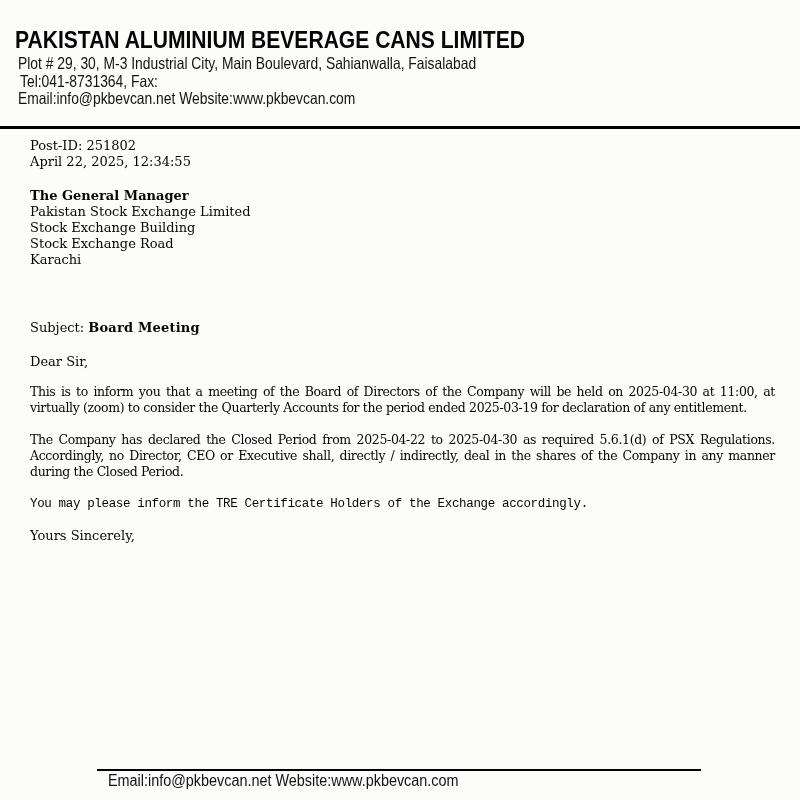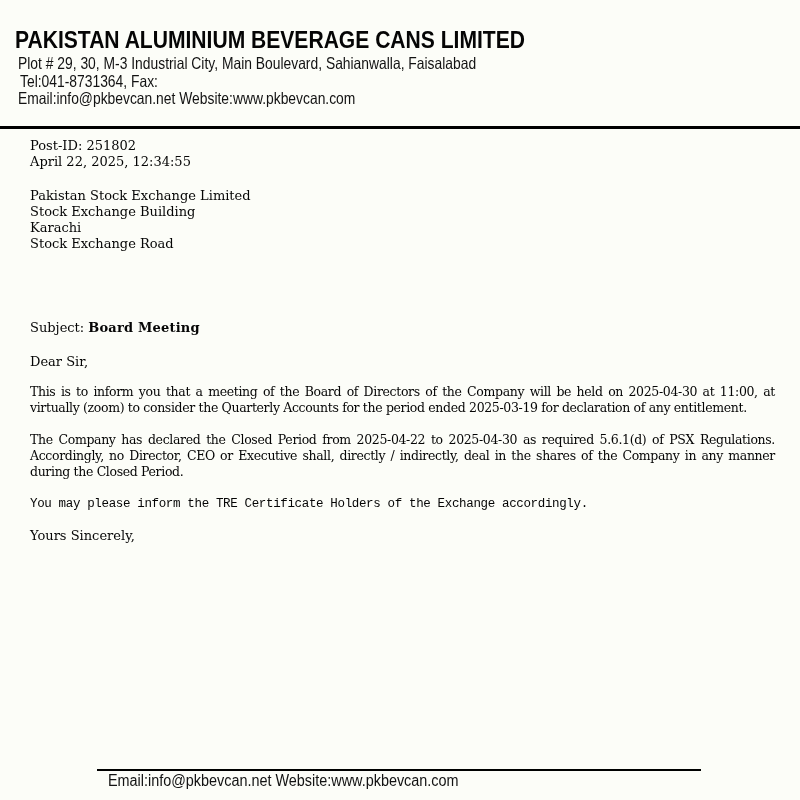--- a/index.html
+++ b/index.html
@@ -83,24 +83,25 @@
   <div class="hdr-line" id="hdr-telfax">Tel:041-8731364,  Fax:</div>
   <div class="hdr-line" id="hdr-email">Email:info@pkbevcan.net Website:www.pkbevcan.com</div>
   <div class="rule-top"></div>
 
   <div class="meta">
     <div>Post-ID: 251802</div>
     <div>April 22, 2025, 12:34:55</div>
   </div>
 
   <div class="recipient">
+    <div class="bold">The General Manager</div>
     <div>Pakistan Stock Exchange Limited</div>
     <div>Stock Exchange Building</div>
+    <div>Stock Exchange Road</div>
     <div>Karachi</div>
-    <div>Stock Exchange Road</div>
   </div>
 
   <div class="subject">
     <span>Subject:</span><b>Board Meeting</b>
   </div>
 
   <div class="salutation">Dear Sir,</div>
 
   <div class="para" id="para-intro">This is to inform you that a meeting of the Board of Directors of the Company will be held on  2025-04-30 at 11:00, at virtually (zoom) to consider the Quarterly Accounts for the period ended 2025-03-19 for declaration of any entitlement.</div>
   <div class="para" id="para-closed">The Company has declared the Closed Period from 2025-04-22 to 2025-04-30  as required 5.6.1(d) of PSX Regulations. Accordingly, no Director, CEO or Executive shall, directly / indirectly, deal in the shares of the Company in any manner during the Closed Period.</div>

